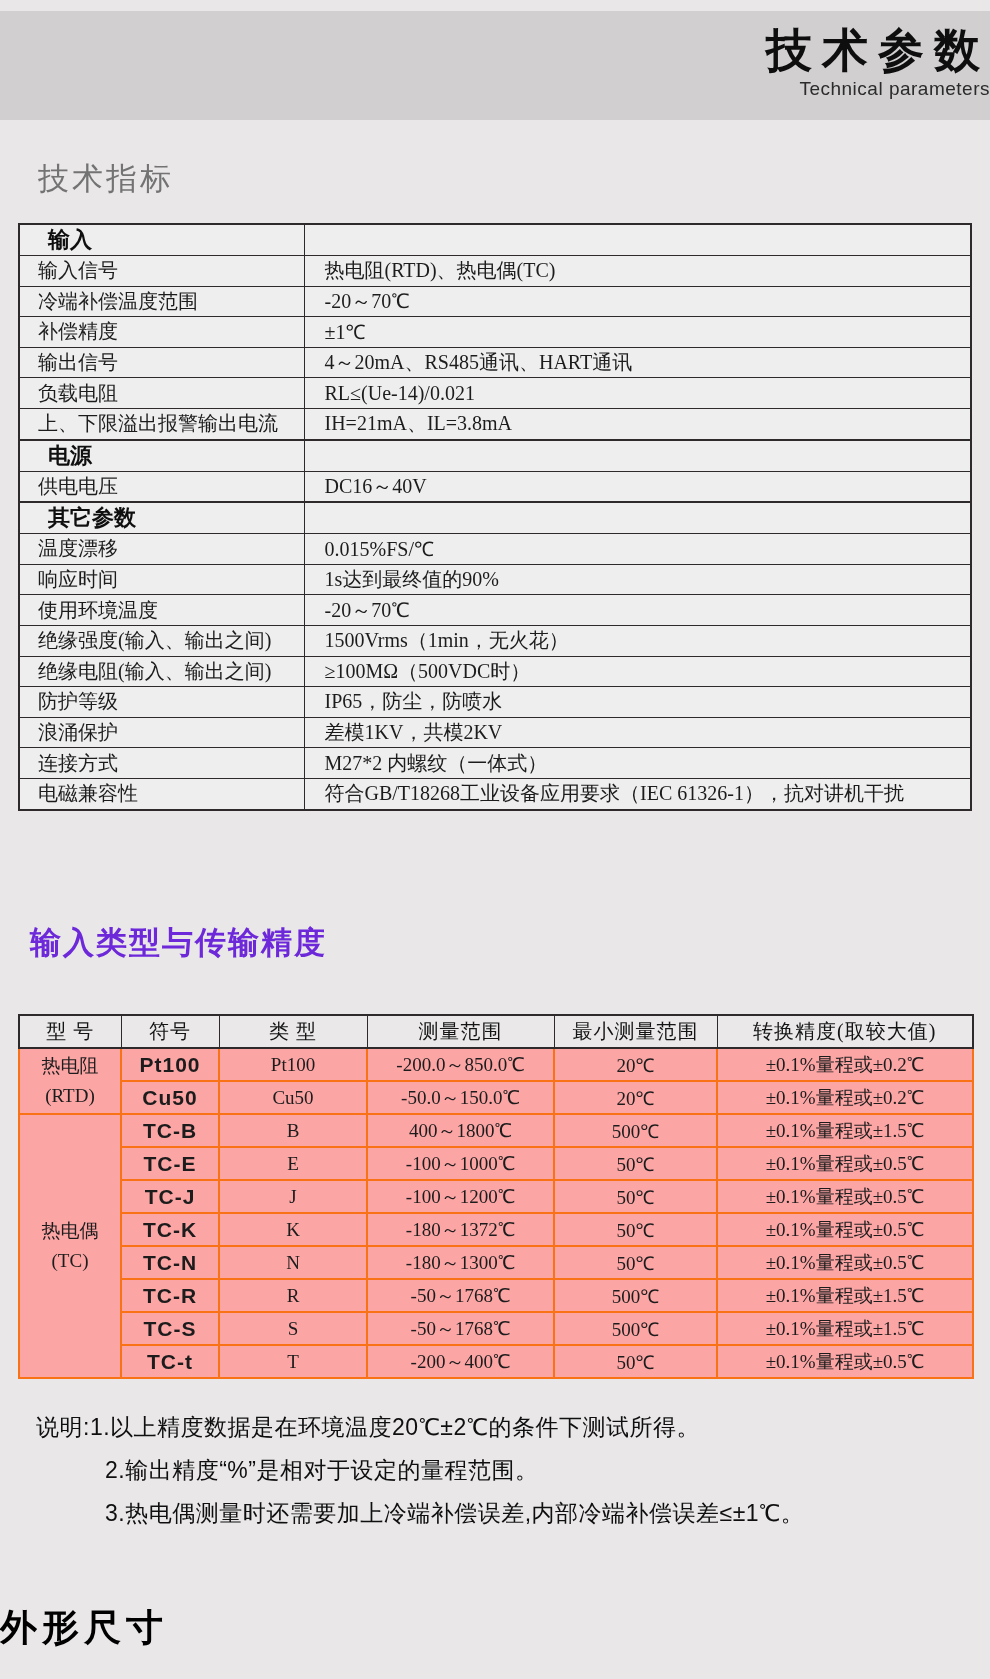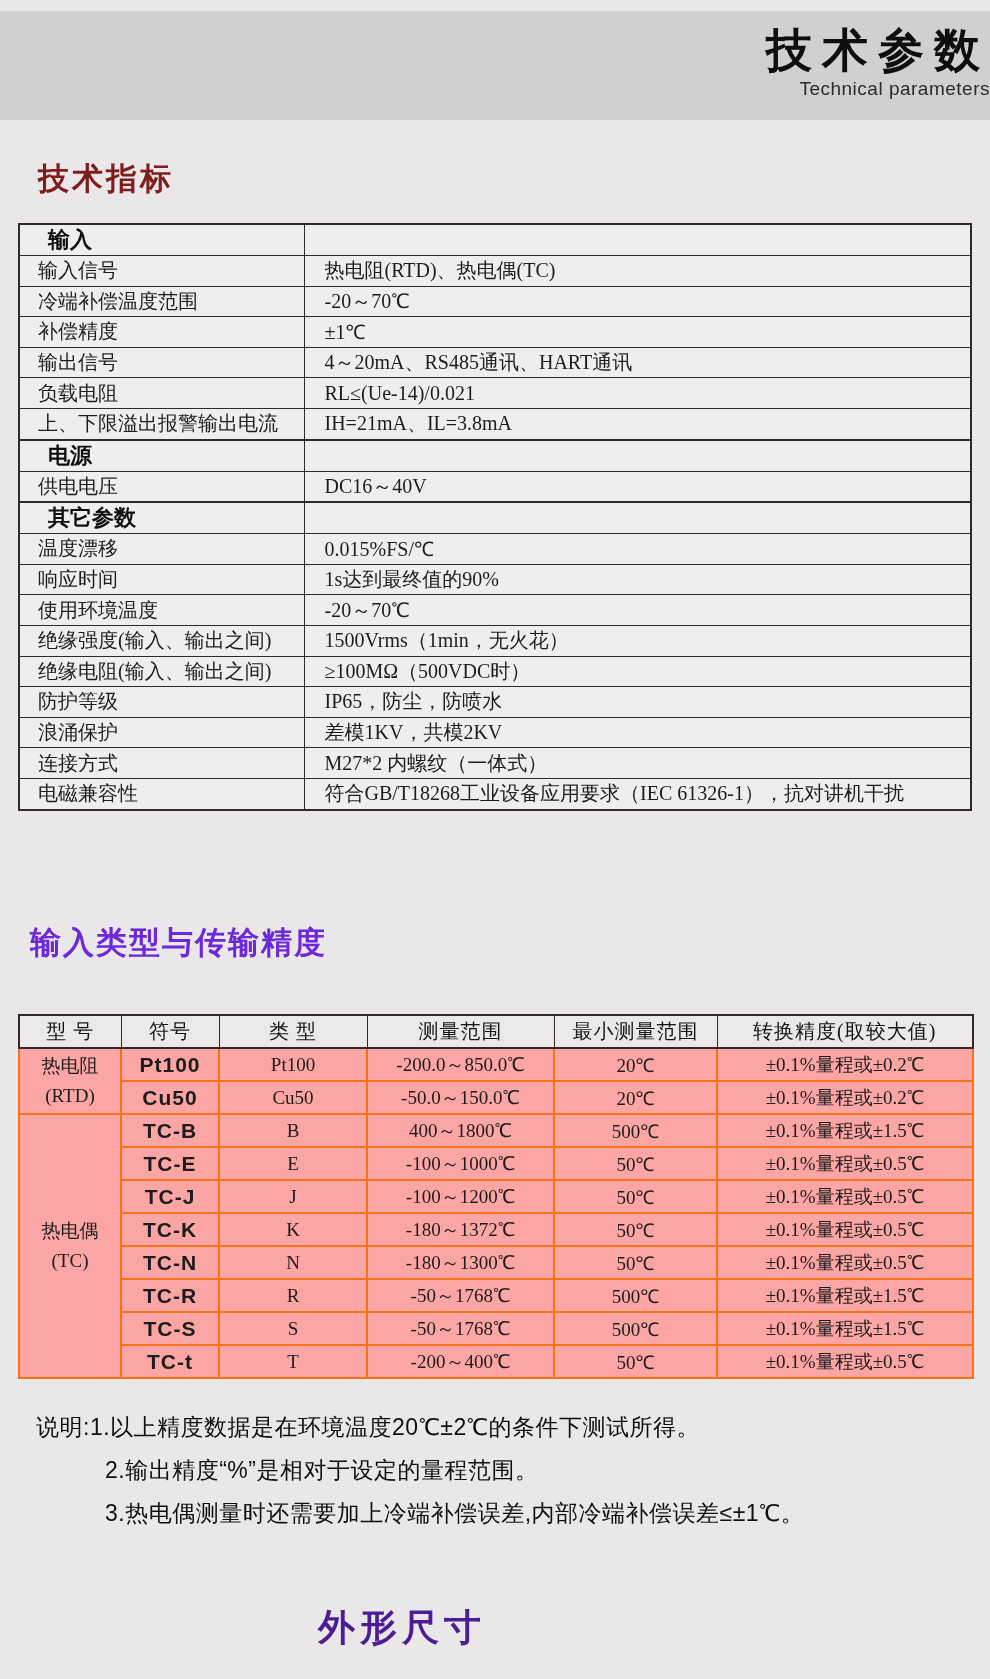--- a/index.html
+++ b/index.html
@@ -15,29 +15,29 @@
   }
   .banner-title{
     padding-top:12px;font-size:46px;font-weight:bold;color:#0e0e0e;
     letter-spacing:10px;line-height:1.2;
   }
   .banner-subtitle{
     font-size:19px;color:#2b2b2b;margin-top:0px;letter-spacing:0.5px;
   }
   .h-spec{
     position:absolute;top:158px;left:38px;margin:0;
-    font-size:31px;font-weight:bold;letter-spacing:3px;color:#7f1d1d;
+    font-size:31px;font-weight:normal;letter-spacing:3px;color:#737373;
   }
   .h-acc{
     position:absolute;top:922px;left:30px;margin:0;
     font-size:31px;font-weight:bold;letter-spacing:2px;color:#6d28d9;
   }
   .h-dim{
-    position:absolute;top:1603px;left:0;width:804px;margin:0;text-align:center;
-    font-size:37px;font-weight:bold;letter-spacing:5px;color:#4c1d95;
+    position:absolute;top:1603px;left:0;width:804px;margin:0;
+    font-size:37px;font-weight:bold;letter-spacing:5px;color:#000000;
   }
   table{border-collapse:collapse;table-layout:fixed;}
   .spec-table{
     position:absolute;top:223px;left:18px;width:954px;
     background:#efeeee;border:2px solid #2e2a2b;
   }
   .spec-table td{
     border:1px solid #2e2a2b;height:29.6px;overflow:hidden;white-space:nowrap;
     font-family:"Liberation Serif",serif;font-size:20px;vertical-align:middle;
   }

